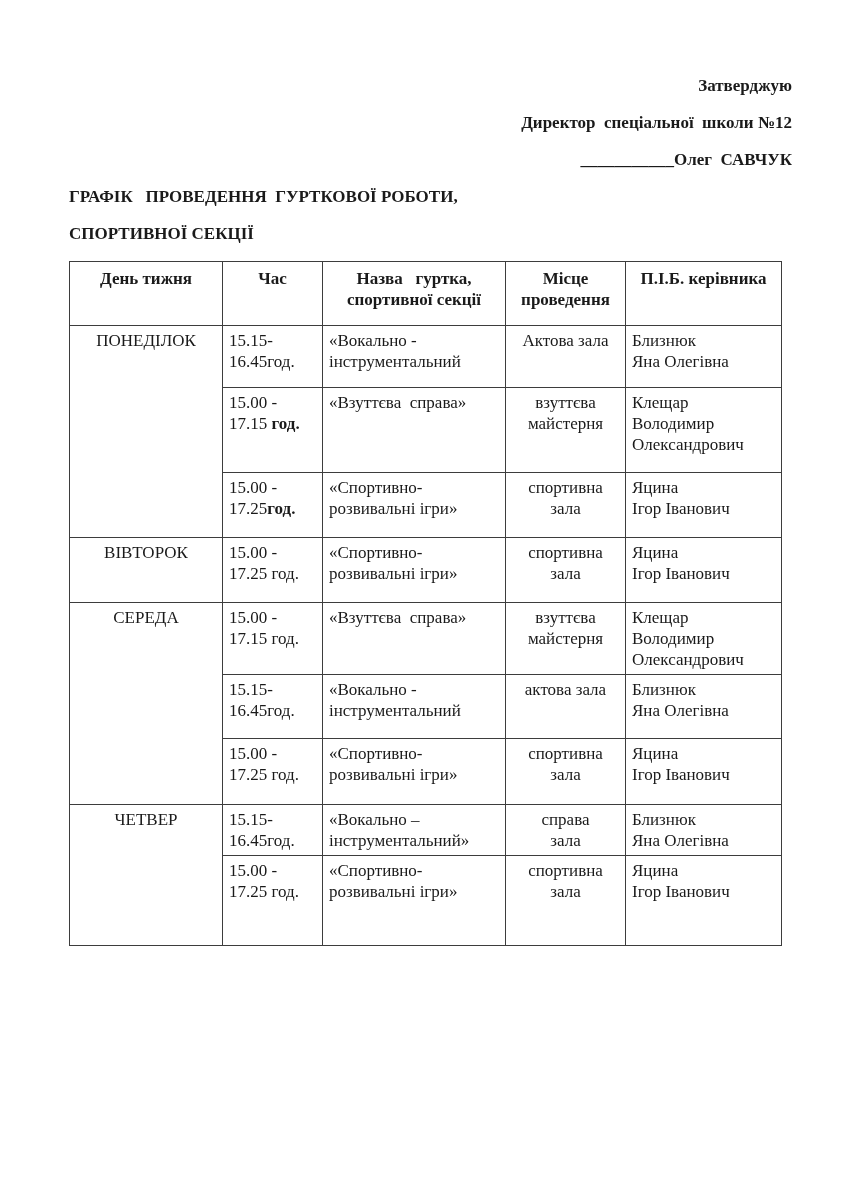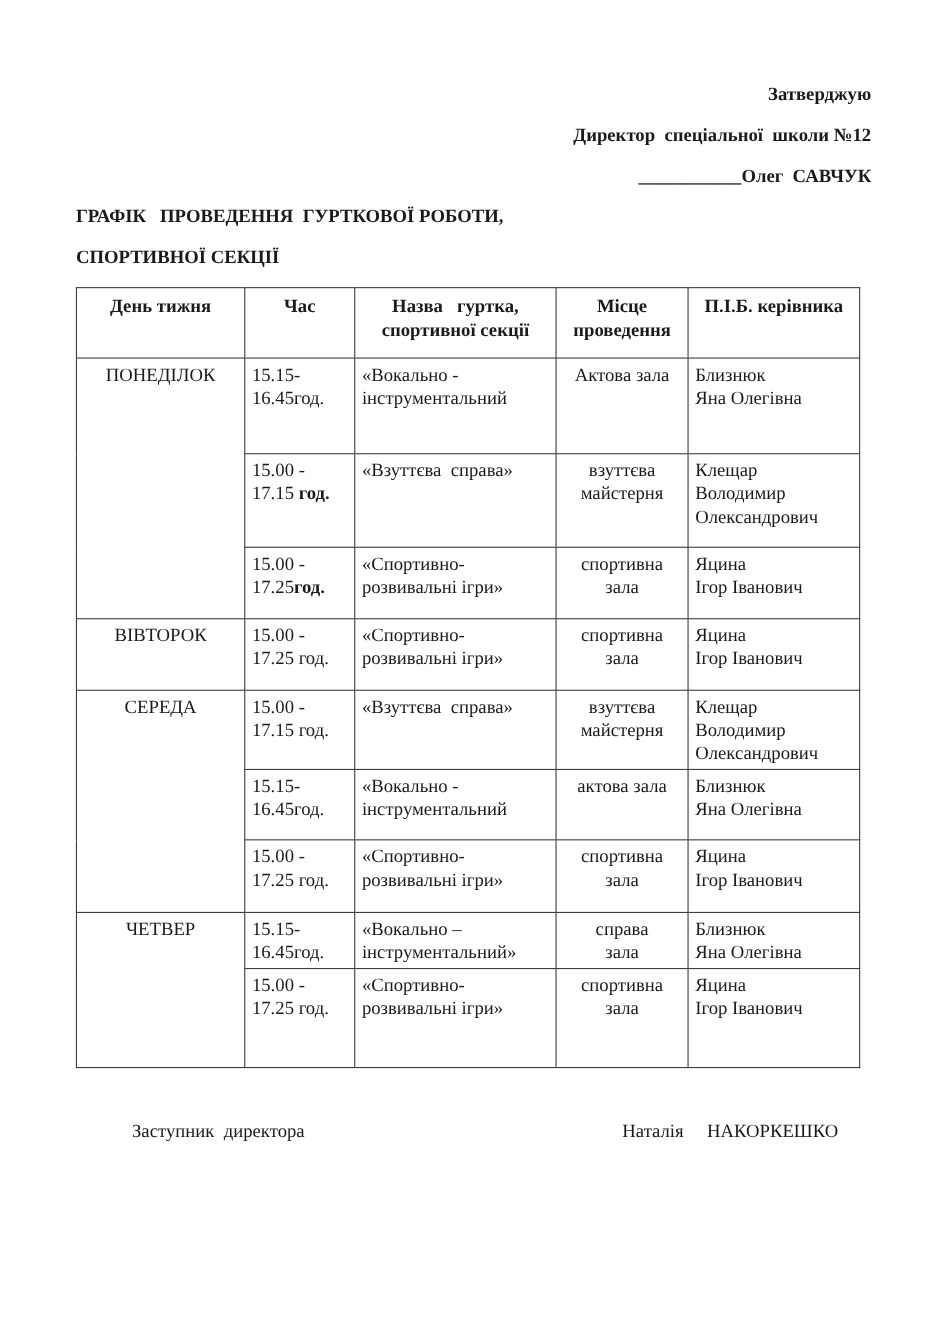--- a/index.html
+++ b/index.html
@@ -104,21 +104,21 @@
         <tr style="height:64px">
       <th class="bindtext">День тижня</th>
       <th class="bindtext">Час</th>
       <th class="bindtext">Назва   гуртка,
 спортивної секції</th>
       <th class="bindtext">Місце
 проведення</th>
       <th class="bindtext">П.І.Б. керівника</th>
     </tr>
 
-    <tr style="height:87px">
+    <tr style="height:62px">
       <td class="day-cell bindtext" rowspan="3">ПОНЕДІЛОК</td>
       <td class="time-cell"><span class="bindtext">15.15-
 16.45год.</span><span class="bold-suffix bindtext"></span></td>
       <td class="name-cell bindtext">«Вокально -
 інструментальний</td>
       <td class="place-cell bindtext">Актова зала</td>
       <td class="fio-cell bindtext">Близнюк
 Яна Олегівна</td>
     </tr>
     <tr style="height:85px">
@@ -202,18 +202,14 @@
       <td class="name-cell bindtext">«Спортивно-
 розвивальні ігри»</td>
       <td class="place-cell bindtext">спортивна
 зала</td>
       <td class="fio-cell bindtext">Яцина
 Ігор Іванович</td>
     </tr>
   </tbody>
     </table>
 
-  <div class="footer">
-    <span class="left bindtext">Заступник  директора</span>
-    <span class="right bindtext">Наталія     НАКОРКЕШКО</span>
-  </div>
 
 </div>
 
 </body></html>

